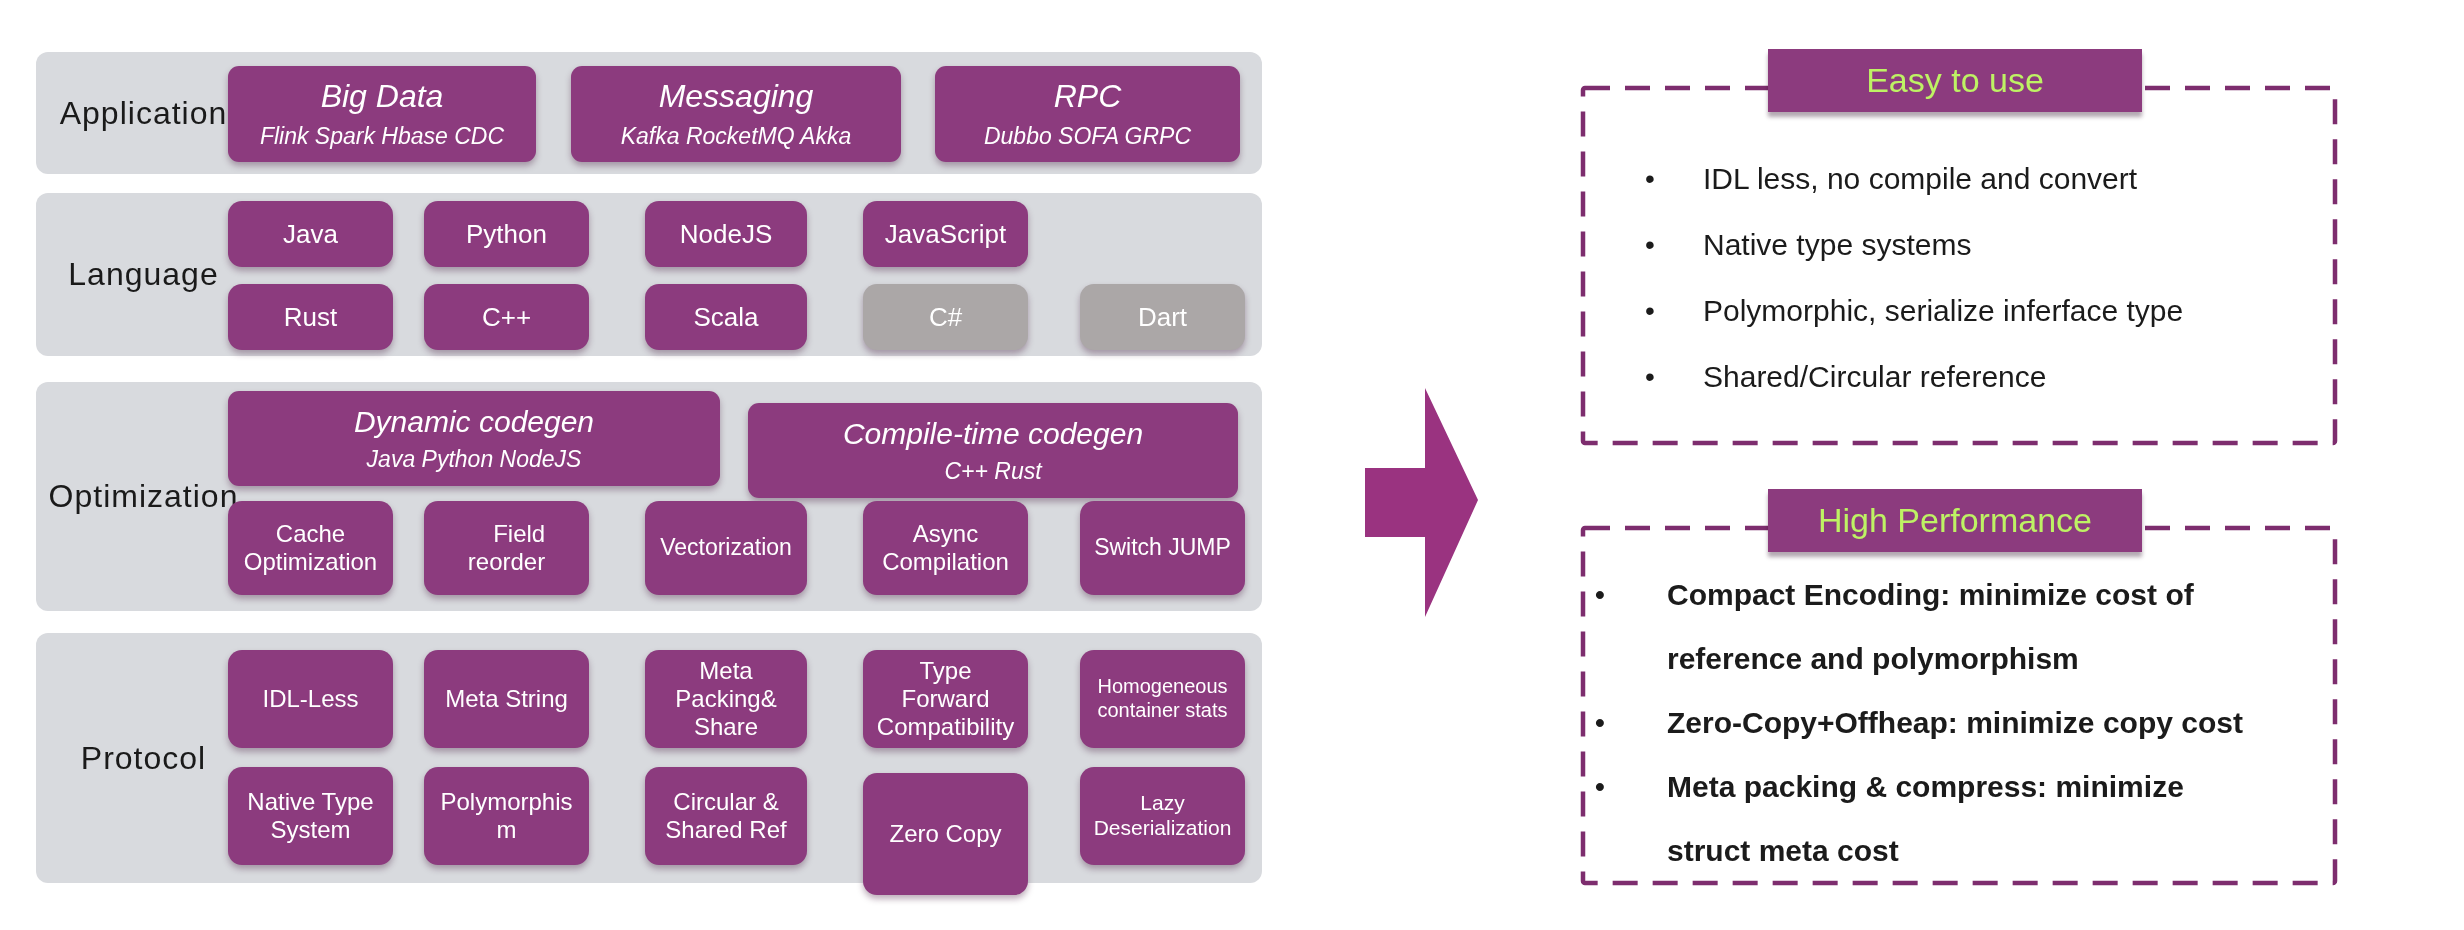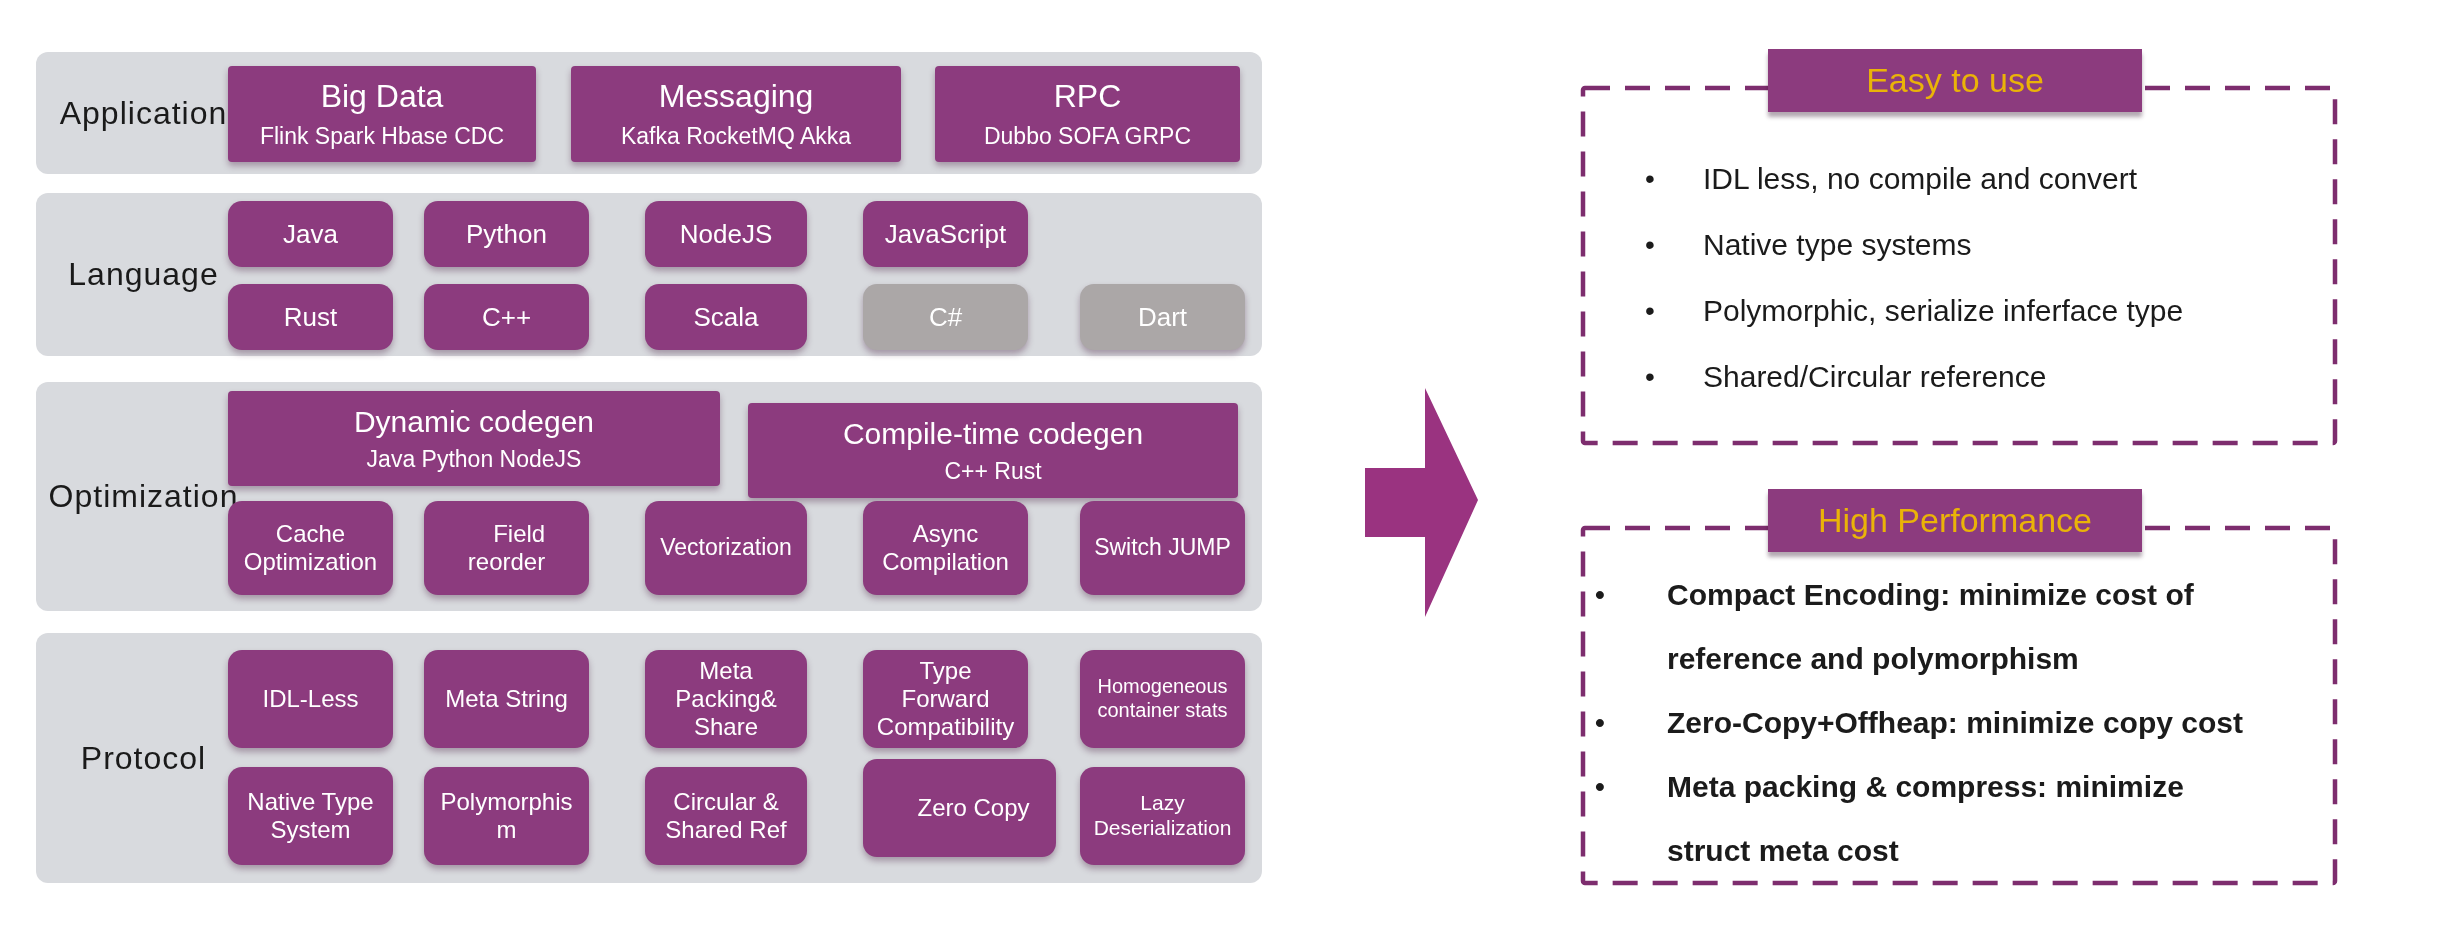--- a/index.html
+++ b/index.html
@@ -37,42 +37,42 @@
     border-radius:14px;
     display:flex;
     flex-direction:column;
     align-items:center;
     justify-content:center;
     text-align:center;
     white-space:pre-line;
     box-shadow:0 4px 6px rgba(70,25,60,0.35);
     line-height:1.18;
   }
-  .pbox.big{border-radius:4px;}
+  .pbox.big{border-radius:11px;font-style:italic;}
   .pbox.gray{background:#ABA7A7;}
   .box-title{font-size:32px;}
   .box-sub{font-size:23px;margin-top:7px;}
   .codegen-title{font-size:30px;}
   .codegen-sub{font-size:23px;margin-top:6px;}
   .fs26{font-size:26px;}
   .fs24{font-size:24px;}
   .fs23{font-size:23px;}
   .fs21{font-size:21px;}
   .fs20{font-size:20px;}
   
   .arrow-svg{position:absolute;left:1360px;top:380px;}
   
   .dash-svg{position:absolute;left:1580px;}
   .callout-title{
     position:absolute;
     left:1768px;
     width:374px;
     height:63px;
     background:#8C3B7E;
-    color:#eab308;
+    color:#bef264;
     font-size:34px;
     display:flex;
     align-items:center;
     justify-content:center;
     box-shadow:0 5px 4px rgba(40,10,35,0.35);
   }
   .bullets{
     position:absolute;
     list-style:none;
     margin:0;
@@ -161,21 +161,21 @@
 Forward
 Compatibility</div>
     <div class="pbox fs20" style="left:1044px;top:17px;width:165px;height:98px;">Homogeneous
 container stats</div>
     <div class="pbox fs24" style="left:192px;top:134px;width:165px;height:98px;">Native Type
 System</div>
     <div class="pbox fs24" style="left:388px;top:134px;width:165px;height:98px;">Polymorphis
 m</div>
     <div class="pbox fs24" style="left:609px;top:134px;width:162px;height:98px;">Circular &amp;
 Shared Ref</div>
-    <div class="pbox fs24" style="left:827px;top:126px;width:165px;height:98px;padding-left:28px;">Zero Copy</div>
+    <div class="pbox fs24" style="left:827px;top:140px;width:165px;height:122px;">Zero Copy</div>
     <div class="pbox fs21" style="left:1044px;top:134px;width:165px;height:98px;">Lazy
 Deserialization</div>
   </div>
 
   <svg class="arrow-svg" width="125" height="245" viewBox="0 0 125 245" aria-hidden="true">
     <polygon points="5,88 65,88 65,8 118,120 65,237 65,157 5,157" fill="#9A3380"></polygon>
   </svg>
 
   <div>
     <svg class="dash-svg" style="top:85px;" width="758" height="361" aria-hidden="true">

